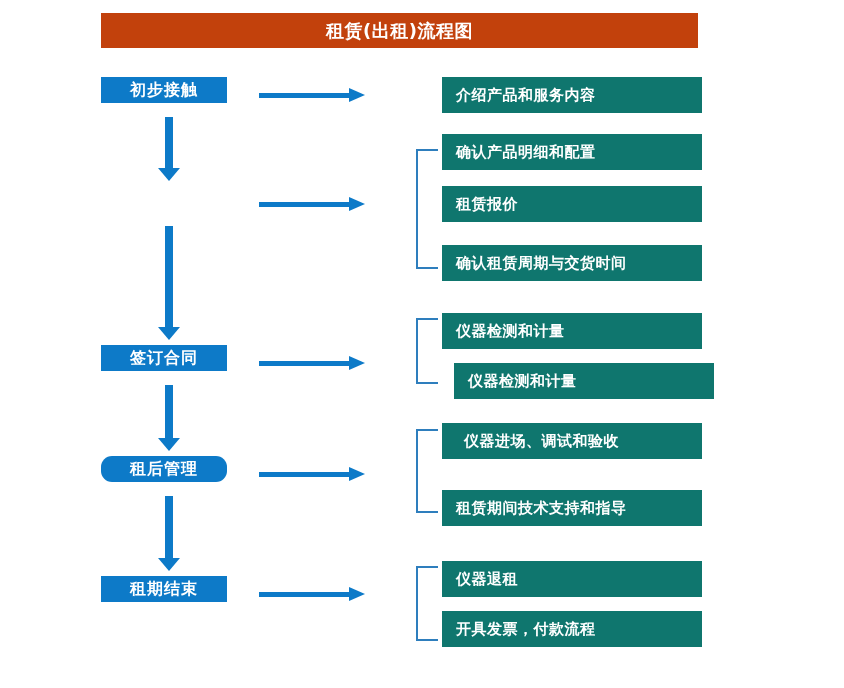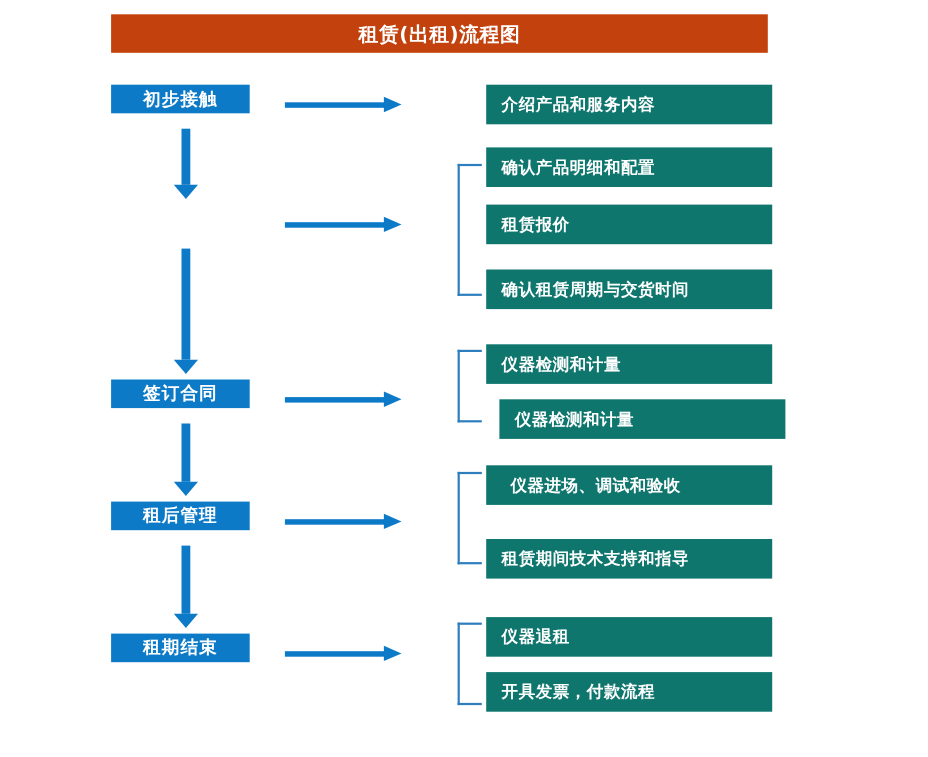--- a/index.html
+++ b/index.html
@@ -131,21 +131,21 @@
 </style>
 </head>
 <body>
 
 <div id="flowchart">
 
   <div class="title-bar">租赁(出租)流程图</div>
 
   <div class="stage-box" style="top:77px;">初步接触</div>
   <div class="stage-box" style="top:345px;">签订合同</div>
-  <div class="stage-box" style="top:456px;">租后管理</div>
+  <div class="stage-box" style="top:456px;border-radius:11px;">租后管理</div>
   <div class="stage-box" style="top:576px;">租期结束</div>
 
   <div class="v-arrow" style="top:117px; height:64px;">
     <div class="shaft" style="height:51px;"></div>
     <div class="head" style="top:51px;"></div>
   </div>
   <div class="v-arrow" style="top:226px; height:114px;">
     <div class="shaft" style="height:101px;"></div>
     <div class="head" style="top:101px;"></div>
   </div>

